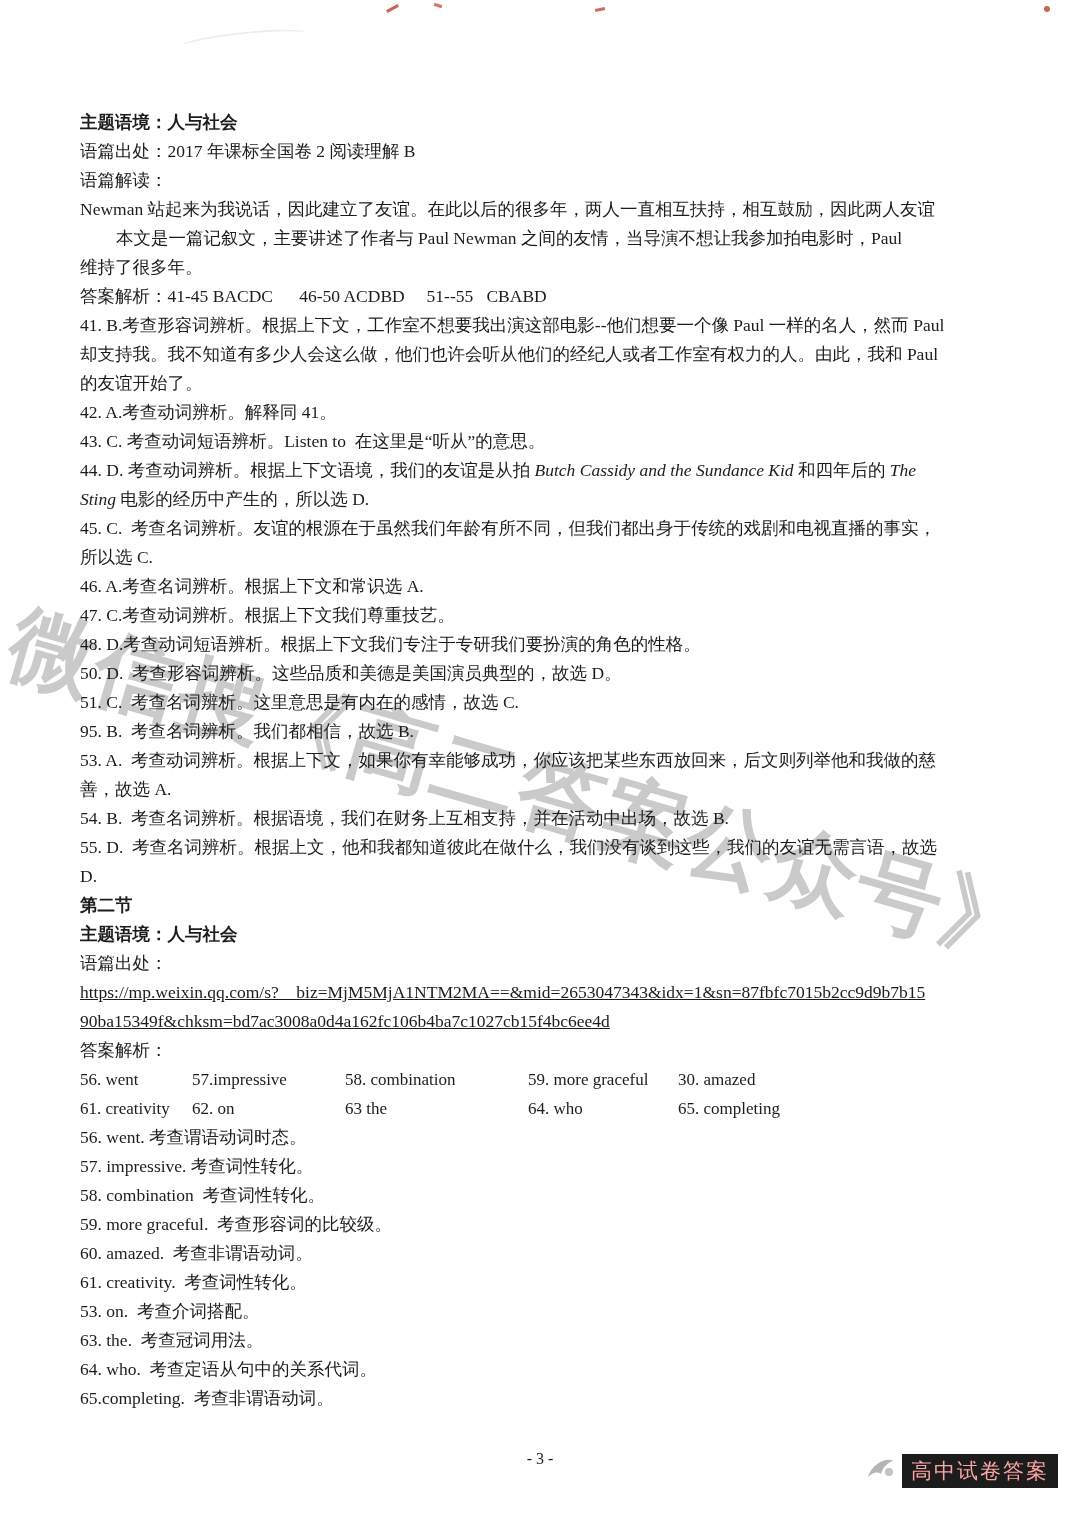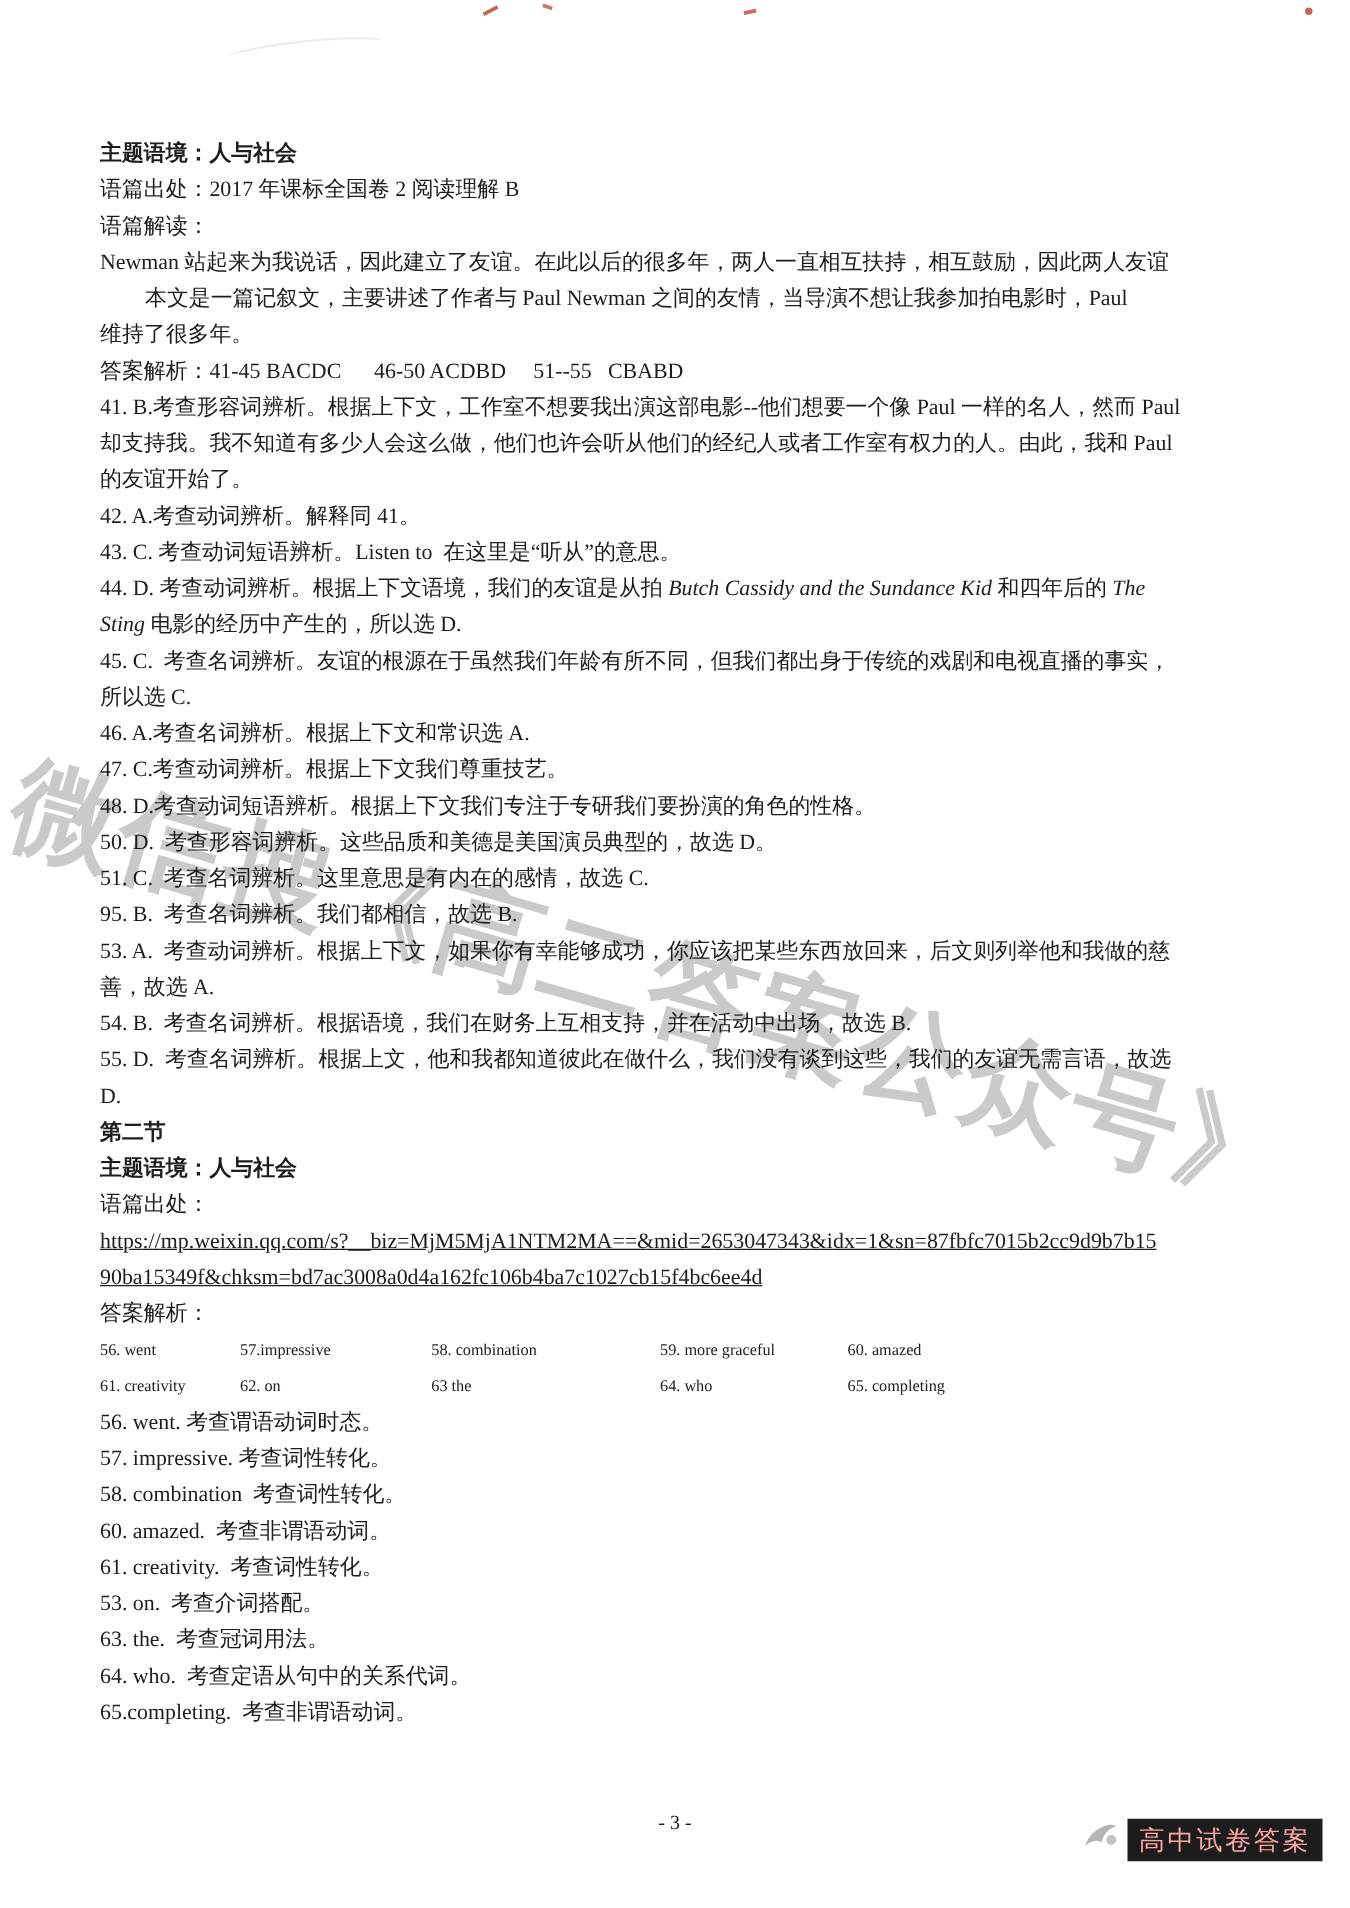--- a/index.html
+++ b/index.html
@@ -26,21 +26,21 @@
   }
   .indent { text-indent:36px; }
   .b { font-weight:bold; }
   .i { font-style:italic; }
   .url {
     text-decoration:underline;
     word-break:break-all;
   }
   .answers-row {
     display:flex;
-    font-size:13px;
+    font-size:17px;
     line-height:29px;
     white-space:pre;
     position:relative;
     z-index:2;
     justify-content:flex-end;
   }
   .answers-row .c1 { width:112px; }
   .answers-row .c2 { width:153px;font-family:Liberation Serif, serif; }
   .answers-row .c3 { width:183px; }
   .answers-row .c4 { width:150px; }
@@ -143,33 +143,34 @@
   <div class="line">语篇出处：</div>
   <div class="line url">https://mp.weixin.qq.com/s?__biz=MjM5MjA1NTM2MA==&amp;mid=2653047343&amp;idx=1&amp;sn=87fbfc7015b2cc9d9b7b15</div>
   <div class="line url">90ba15349f&amp;chksm=bd7ac3008a0d4a162fc106b4ba7c1027cb15f4bc6ee4d</div>
   <div class="line">答案解析：</div>
 
   <div class="answers-row">
     <span class="c1">56. went</span>
     <span class="c2">57.impressive</span>
     <span class="c3">58. combination</span>
     <span class="c4">59. more graceful</span>
-    <span class="c5">60. amazed</span>
+    <span class="c5">30. amazed</span>
   </div>
   <div class="answers-row">
     <span class="c1">61. creativity</span>
     <span class="c2">62. on</span>
     <span class="c3">63 the</span>
     <span class="c4">64. who</span>
     <span class="c5">65. completing</span>
   </div>
 
   <div class="line">56. went. 考查谓语动词时态。</div>
   <div class="line">57. impressive. 考查词性转化。</div>
   <div class="line">58. combination  考查词性转化。</div>
+  <div class="line">59. more graceful.  考查形容词的比较级。</div>
   <div class="line">60. amazed.  考查非谓语动词。</div>
   <div class="line">61. creativity.  考查词性转化。</div>
   <div class="line">53. on.  考查介词搭配。</div>
   <div class="line">63. the.  考查冠词用法。</div>
   <div class="line">64. who.  考查定语从句中的关系代词。</div>
   <div class="line">65.completing.  考查非谓语动词。</div>
 </div>
 
 <div class="page-number">- 3 -</div>
 

